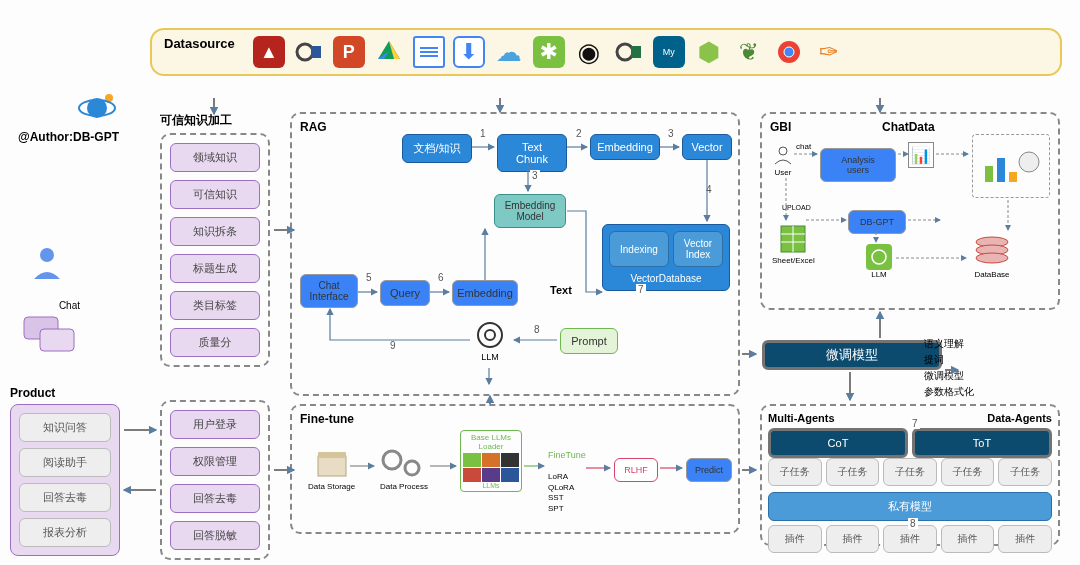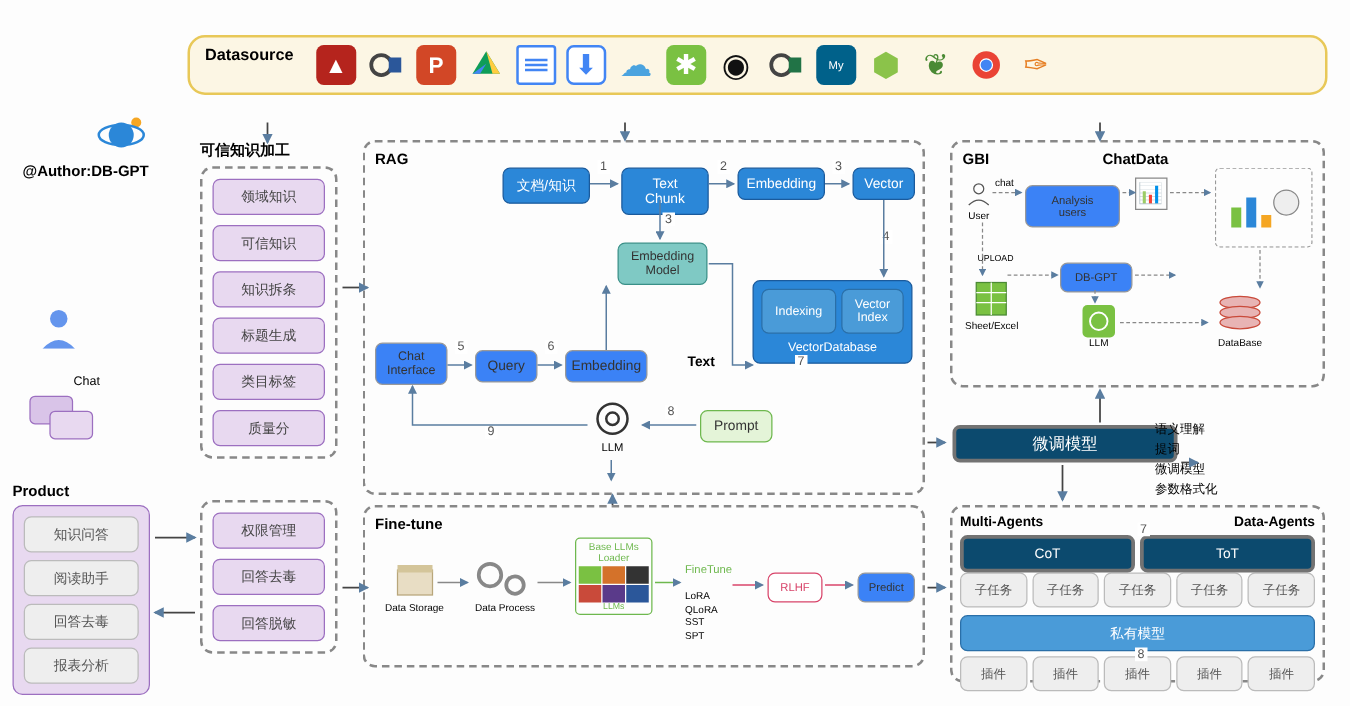--- a/index.html
+++ b/index.html
@@ -87,20 +87,21 @@
     <div class="pill pill-purple">可信知识</div>
     <div class="pill pill-purple">知识拆条</div>
     <div class="pill pill-purple">标题生成</div>
     <div class="pill pill-purple">类目标签</div>
     <div class="pill pill-purple">质量分</div>
   </div>
 </div>
 
 <div class="section" style="left:160px;top:400px;width:110px">
   <div class="dashbox" style="display:flex;flex-direction:column;gap:8px;padding:8px">
+    <div class="pill pill-purple">用户登录</div>
     <div class="pill pill-purple">权限管理</div>
     <div class="pill pill-purple">回答去毒</div>
     <div class="pill pill-purple">回答脱敏</div>
   </div>
 </div>
 
 <div class="section" style="left:30px;top:245px">
   <svg width="34" height="34">
       <circle cx="17" cy="10" r="7" fill="#6495ed"></circle>
       <path d="M4 34 Q17 20 30 34" fill="#6495ed"></path>

